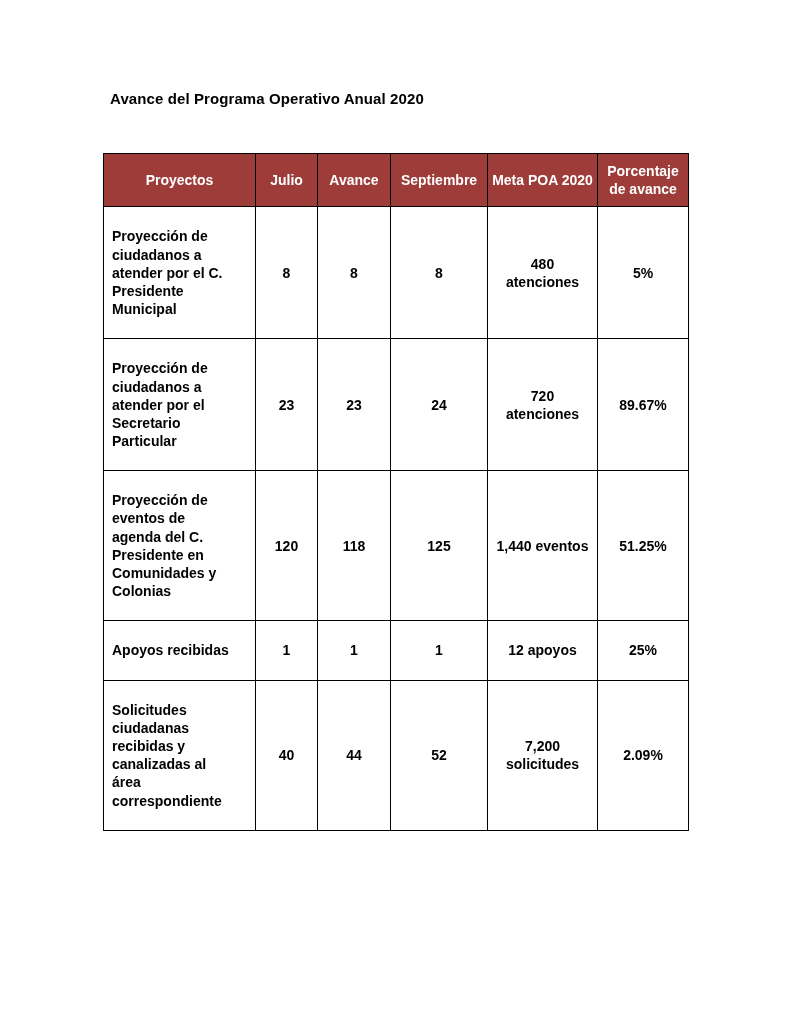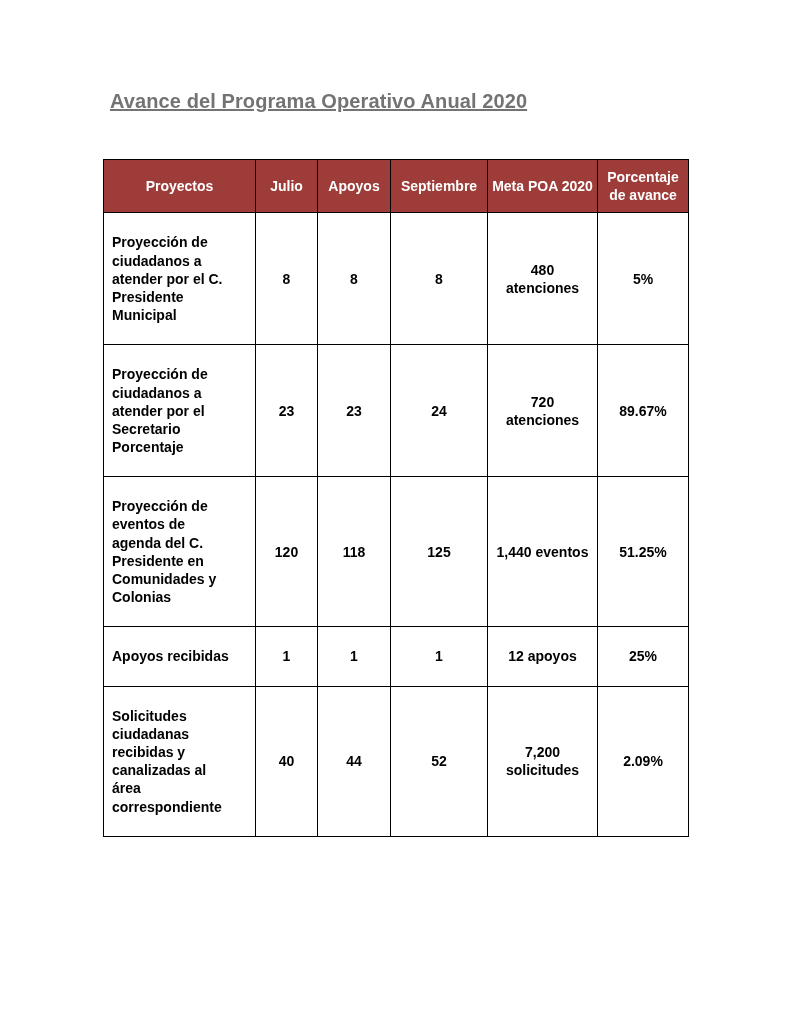--- a/index.html
+++ b/index.html
@@ -5,26 +5,25 @@
   * { box-sizing: border-box; }
   html, body { margin: 0; padding: 0; background: #ffffff; }
   body { font-family: "Liberation Sans", sans-serif; }
   .page {
     width: 791px;
     min-height: 1024px;
     background: #ffffff;
     padding: 90px 0 40px 103px;
   }
   .doc-title {
-    font-size: 20px;
+    font-size: 15px;
     font-weight: bold;
-    color: #737373;
+    color: #000000;
     margin: 0 0 46px 7px;
     letter-spacing: 0.1px;
-    text-decoration: underline;
   }
   table.poa {
     border-collapse: collapse;
     table-layout: fixed;
     width: 585px;
   }
   table.poa th,
   table.poa td {
     border: 1px solid #000000;
     font-weight: bold;
@@ -62,37 +61,37 @@
       <col style="width:62px">
       <col style="width:73px">
       <col style="width:97px">
       <col style="width:110px">
       <col style="width:91px">
     </colgroup>
     <thead>
       <tr>
           <th>Proyectos</th>
           <th>Julio</th>
-          <th>Apoyos</th>
+          <th>Avance</th>
           <th>Septiembre</th>
           <th>Meta POA 2020</th>
           <th>Porcentaje de avance</th>
         </tr>
     </thead>
     <tbody>
         <tr>
           <td class="project">Proyección de ciudadanos a atender por el C. Presidente Municipal</td>
           <td>8</td>
           <td>8</td>
           <td>8</td>
           <td>480 atenciones</td>
           <td>5%</td>
         </tr>
         <tr>
-          <td class="project">Proyección de ciudadanos a atender por el Secretario Porcentaje</td>
+          <td class="project">Proyección de ciudadanos a atender por el Secretario Particular</td>
           <td>23</td>
           <td>23</td>
           <td>24</td>
           <td>720 atenciones</td>
           <td>89.67%</td>
         </tr>
         <tr>
           <td class="project">Proyección de eventos de agenda del C. Presidente en Comunidades y Colonias</td>
           <td>120</td>
           <td>118</td>

